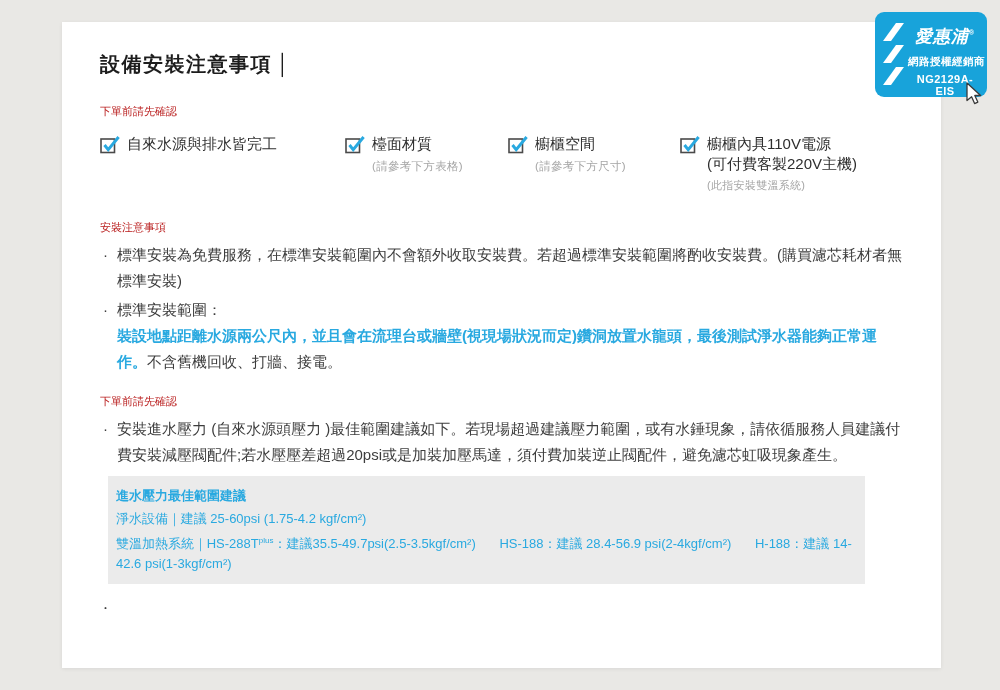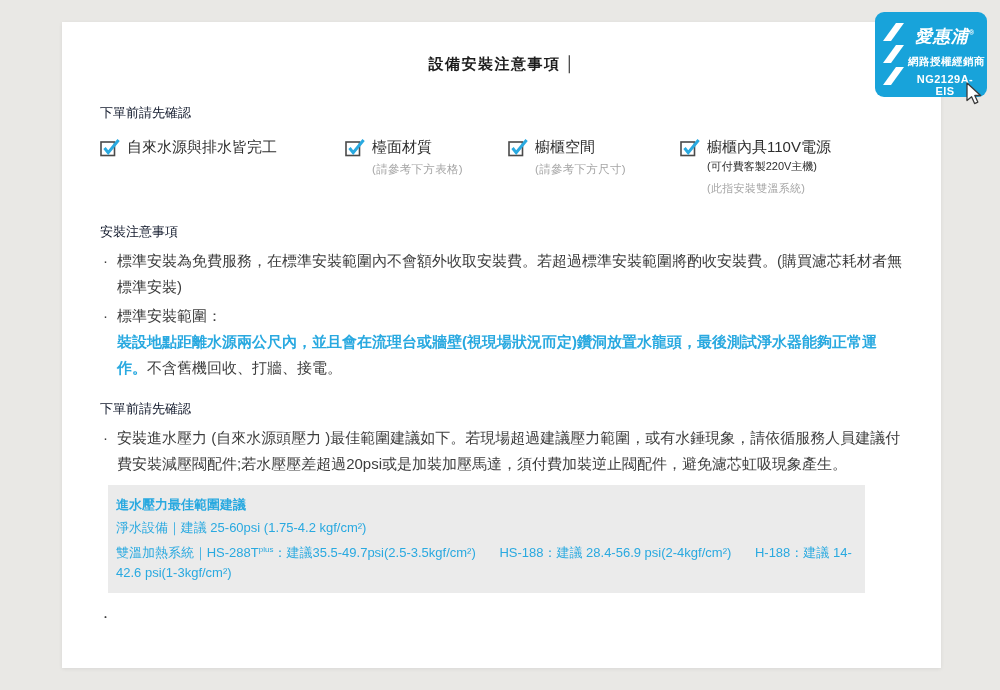--- a/index.html
+++ b/index.html
@@ -13,35 +13,35 @@
   }
   .card {
     position:absolute; left:62px; top:22px;
     width:879px; height:646px;
     background:#ffffff;
     box-shadow:0 1px 4px rgba(0,0,0,.07);
   }
   .content { padding:30px 36px 0 38px; }
 
   .page-title {
-    font-size:15px; font-weight:bold; color:#1d1d1d;
-    letter-spacing:1.5px; line-height:24px;text-align:center;
+    font-size:20px; font-weight:bold; color:#1d1d1d;
+    letter-spacing:1.5px; line-height:24px;
   }
   .title-bar { font-weight:400; margin-left:5px; color:#1d1d1d; }
 
-  .sec-heading { color:#0f172a; font-size:13px; font-weight:400; }
+  .sec-heading { color:#b91c1c; font-size:11px; font-weight:400; }
   .confirm-heading { margin-top:28px; }
 
   .checkrow { position:relative; height:66px; margin-top:15px; }
   .check-item { position:absolute; top:0; display:flex; gap:7px; }
   .ci-0 { left:0; } .ci-1 { left:245px; } .ci-2 { left:408px; } .ci-3 { left:580px; }
   .cb { flex:0 0 auto; margin-top:1px; }
   .cb svg { display:block; }
   .cb-label { font-size:15px; color:#2e2e2e; line-height:19px; }
-  .cb-label2 { font-size:11px; color:#2e2e2e; line-height:21px; }
+  .cb-label2 { font-size:15px; color:#2e2e2e; line-height:21px; }
   .cb-note { font-size:11.5px; color:#a5a5a5; margin-top:6px; letter-spacing:.3px; }
   .cb-note2 { font-size:11px; color:#a5a5a5; margin-top:4px; }
 
   .install-heading { margin-top:20px; }
   .env-heading { margin-top:19px; }
 
   .bullets { margin-top:7px; }
   .bullet-item { position:relative; padding-left:17px; font-size:15px; line-height:26px; color:#3d3d3d; margin-bottom:3px; }
   .dot { position:absolute; left:3px; top:0; color:#3d3d3d; }
   .hl { color:#29a9e0; font-weight:bold; }

